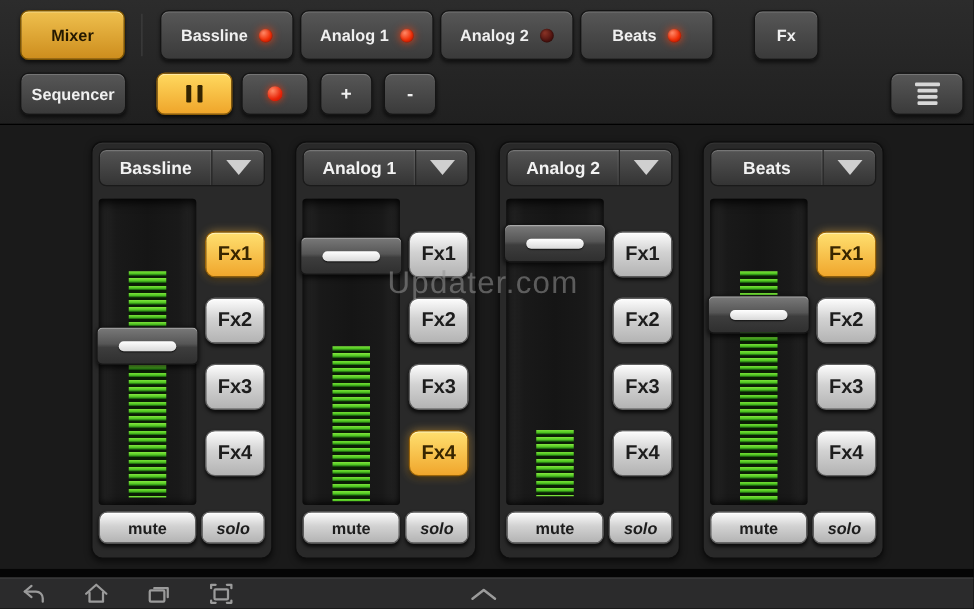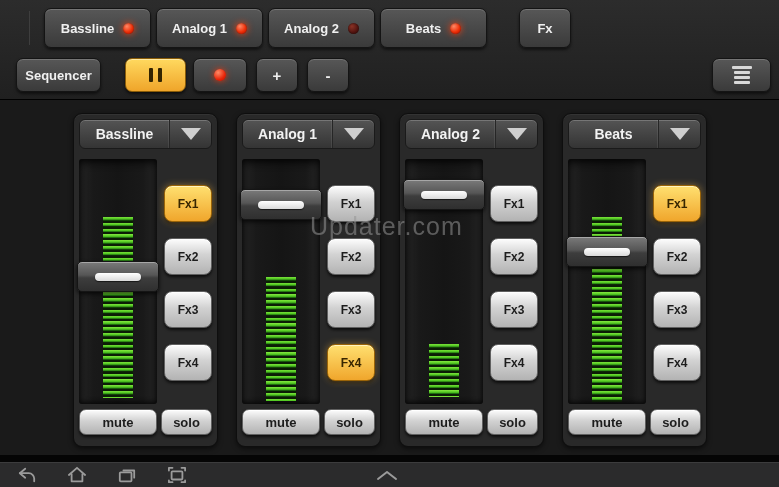--- a/index.html
+++ b/index.html
@@ -134,34 +134,34 @@
     background:linear-gradient(#ffffff,#d9d9d9);
     box-shadow:0 1px 1px rgba(0,0,0,.6);
   }
   .fx-col{
     margin-left:auto; width:48px; display:flex; flex-direction:column;
     padding-top:26px; gap:16px;
   }
   .btn-light{
     height:37px; border-radius:8px;
     background:linear-gradient(#fdfdfd,#d2d2d2 45%,#b3b3b3);
-    border:1px solid #606060; color:#1d1d1d; font-size:12px; font-weight:bold;
+    border:1px solid #606060; color:#1d1d1d; font-size:16px; font-weight:bold;
     display:flex; align-items:center; justify-content:center;
     box-shadow:0 2px 3px rgba(0,0,0,.7), inset 0 1px 0 #fff; cursor:pointer;
   }
   .fx-active{
     background:linear-gradient(#ffe070,#f0a62c);
     border:1px solid #9a6408; color:#382600;
     box-shadow:0 0 7px rgba(255,190,70,.45), 0 2px 3px rgba(0,0,0,.7),
       inset 0 1px 0 rgba(255,248,210,.8);
   }
   .bottom-row{ display:flex; gap:4px; margin-top:5px; }
   .bottom-row .btn-light{ height:26px; border-radius:7px; font-size:13px; }
   .mute-btn{ flex:1.55; }
-  .solo-btn{ flex:1; }
+  .solo-btn{ flex:1;font-style:italic; }
 
   .watermark{
     position:absolute; left:310px; top:112px; z-index:30;
     font-size:25px; color:rgba(150,150,150,.55); letter-spacing:1px;
     pointer-events:none;
   }
 
   
   .black-strip{ height:7px; background:#050505; }
   .navbar{
@@ -175,20 +175,21 @@
     stroke-linecap:round; stroke-linejoin:round; }
   .chevron-up{ position:absolute; left:374px; top:2px; }
 </style>
 </head>
 <body>
 
 <div class="screen">
 
   <header class="topbar">
     <div class="row row1">
+      <button class="btn btn-lg btn-gold mixer-btn">Mixer</button>
       <div class="vdivider"></div>
 
       <button class="btn btn-lg inst-btn">
         <span>Bassline</span>
         <span class="led"></span>
       </button>
       <button class="btn btn-lg inst-btn">
         <span>Analog 1</span>
         <span class="led"></span>
       </button>

